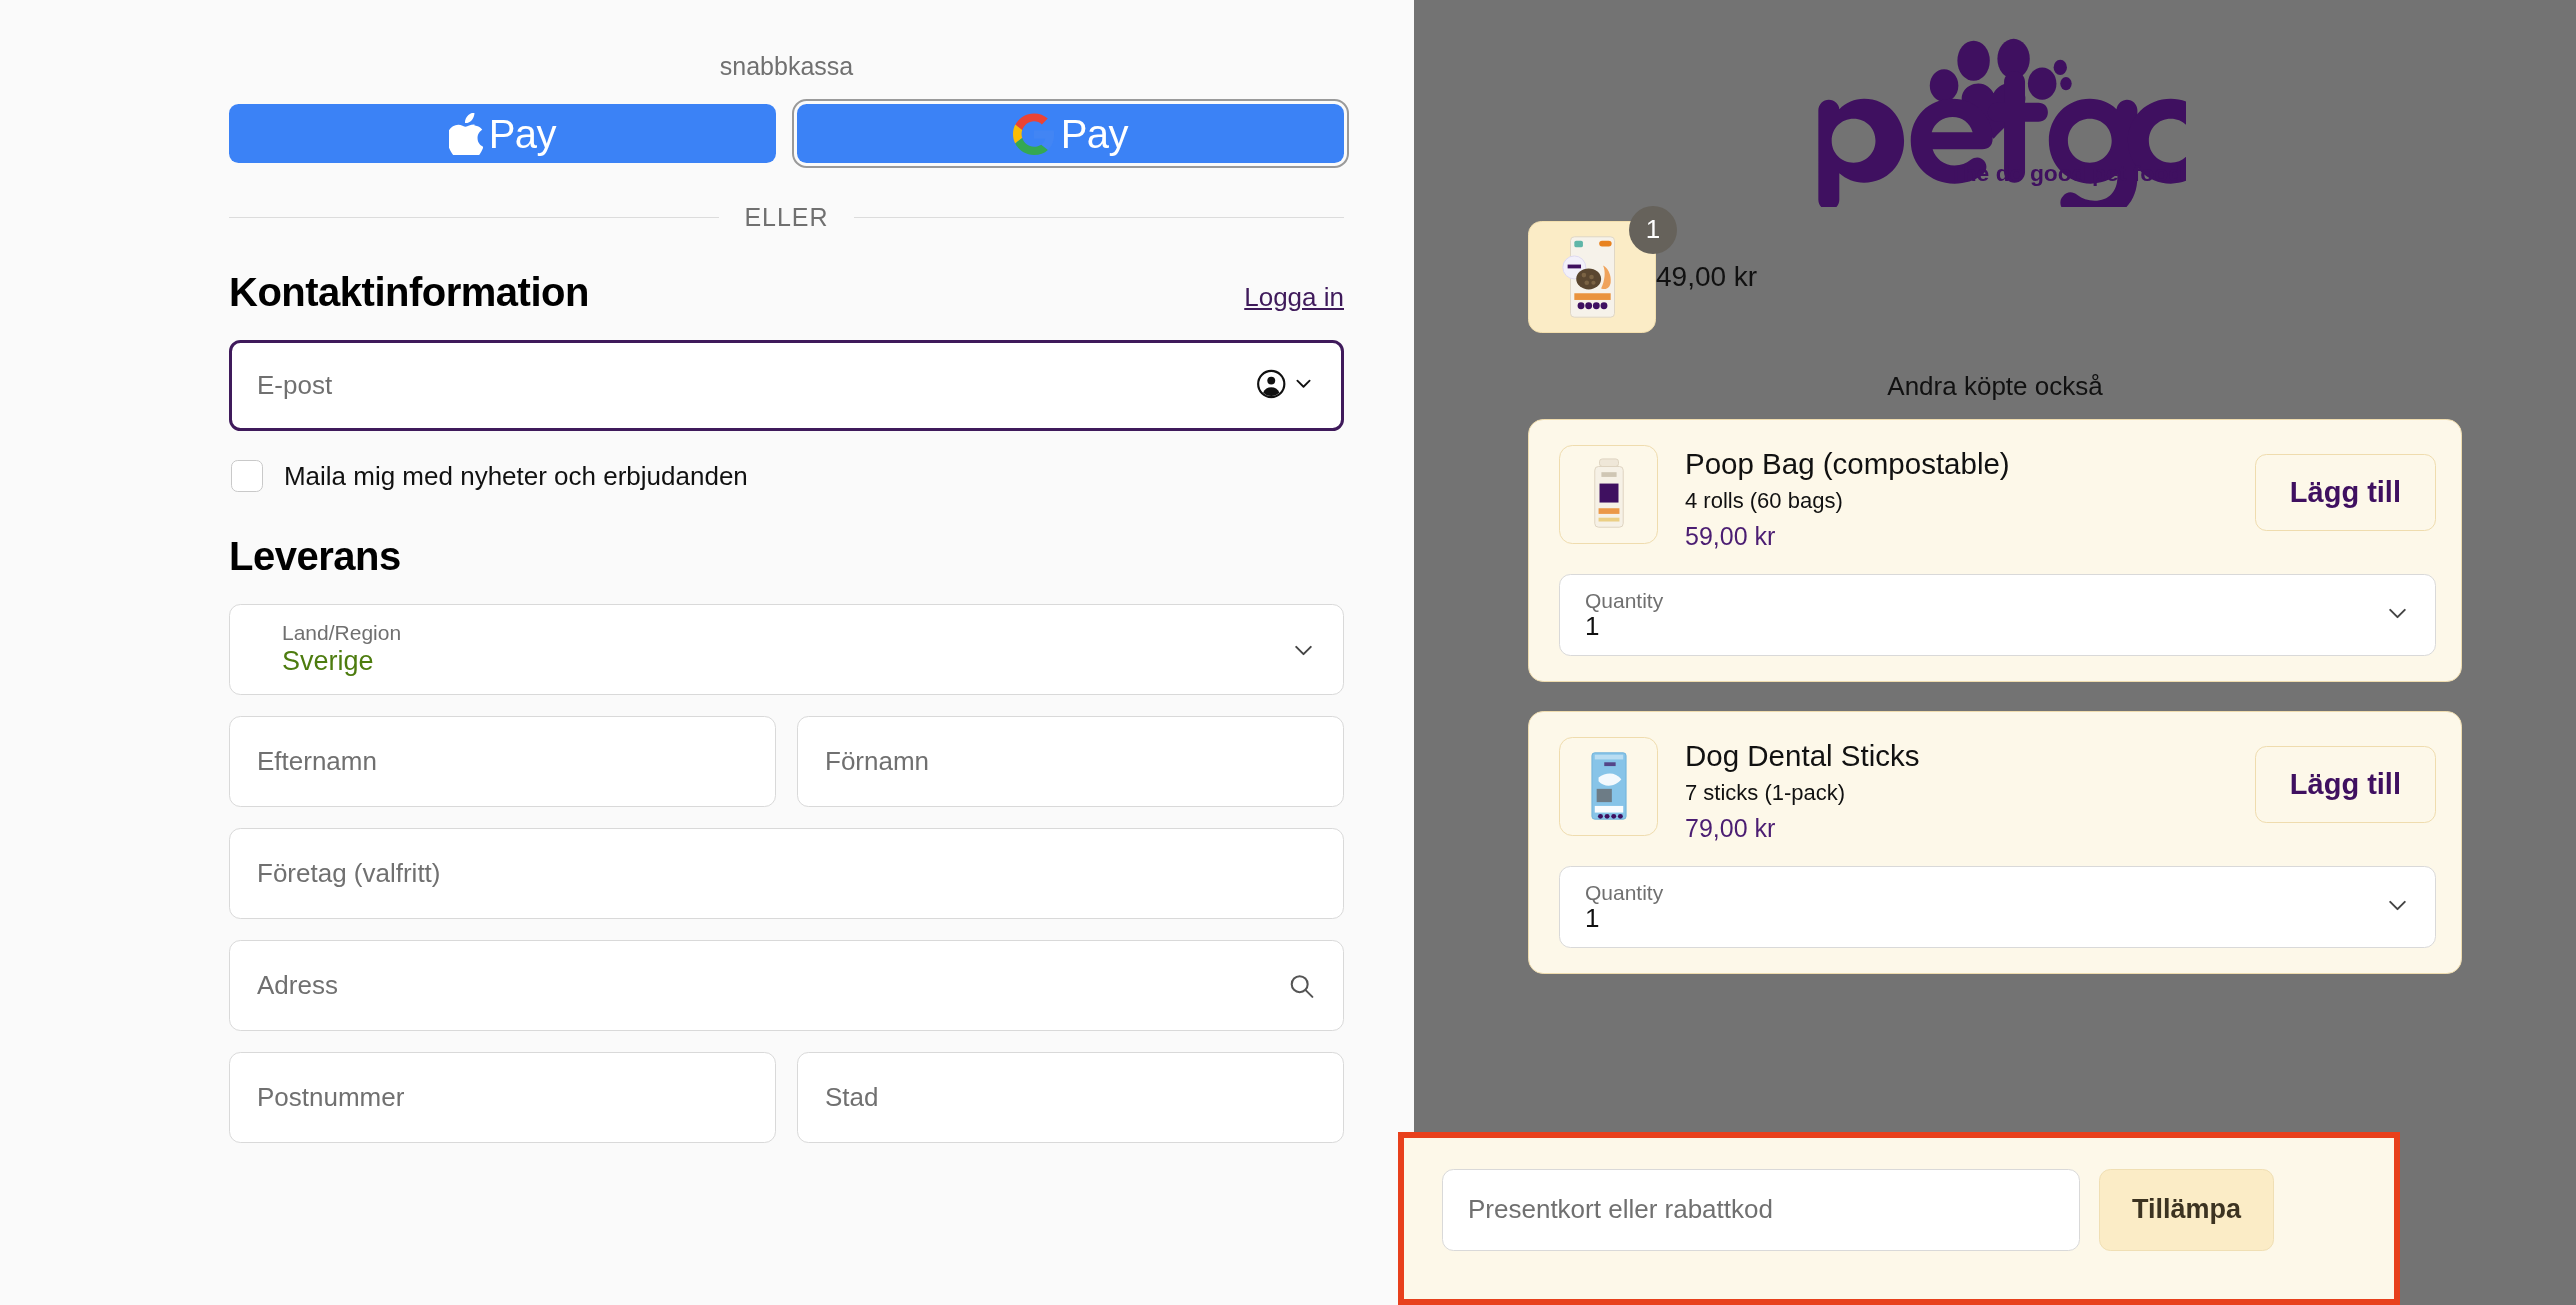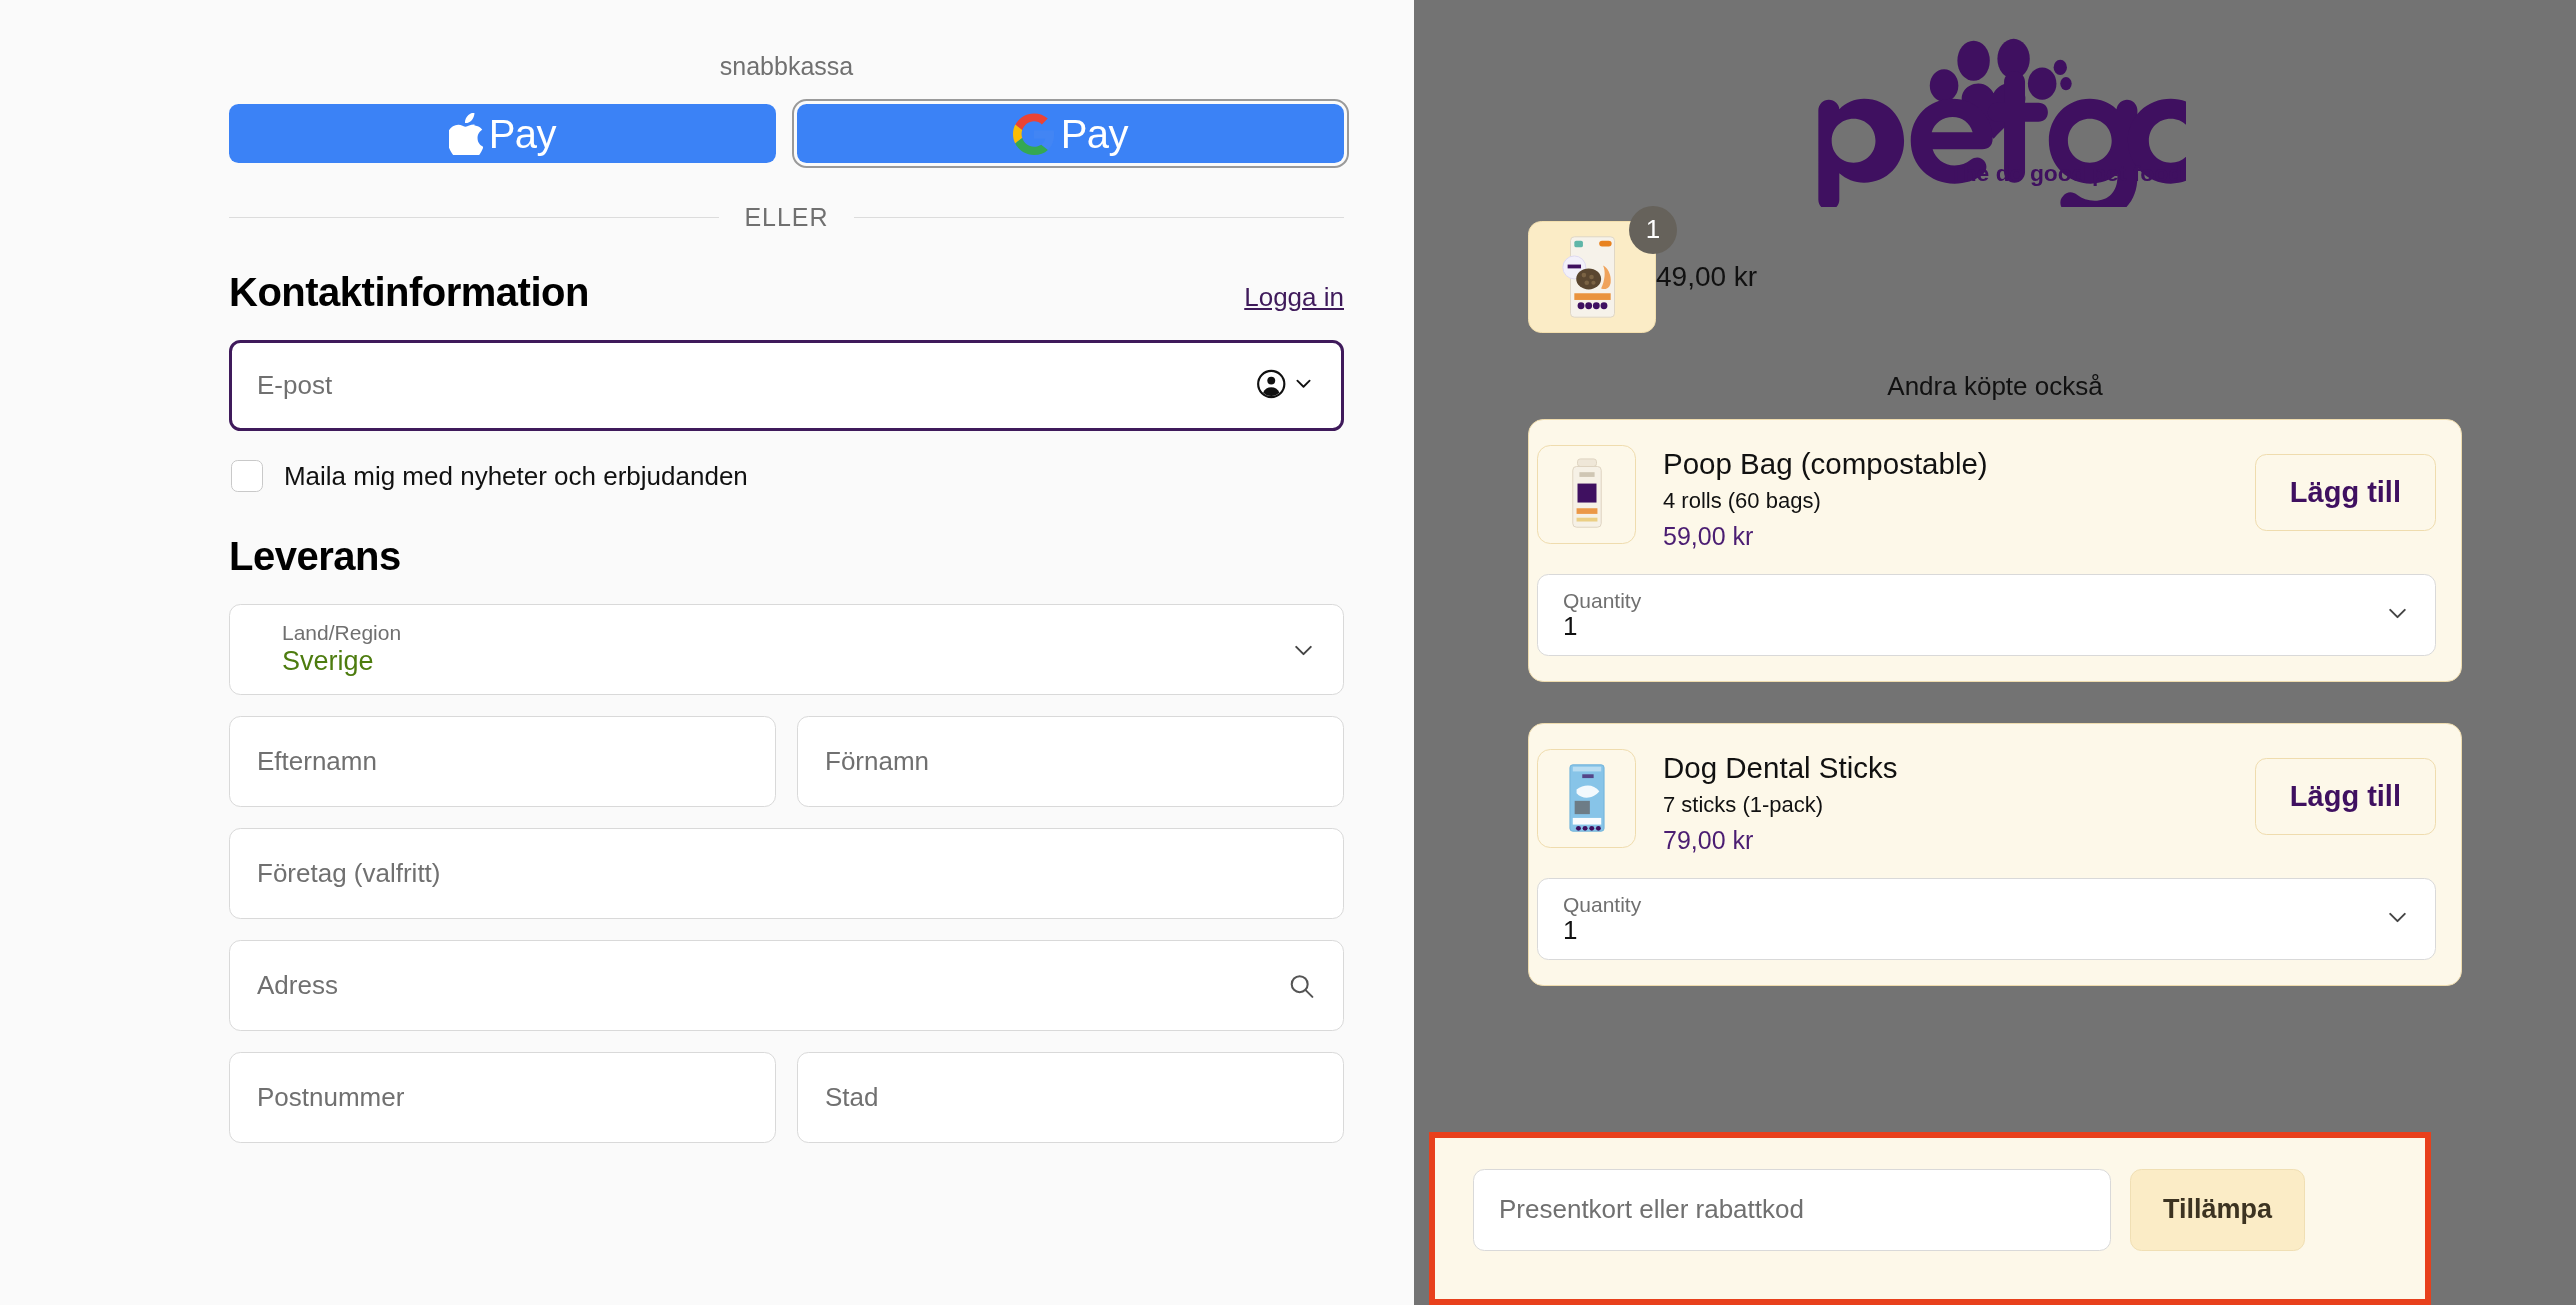--- a/index.html
+++ b/index.html
@@ -128,22 +128,22 @@
   }
   .cart-name { flex: 1; font-size: 29px; color: #111; padding-left: 40px; }
   .cart-price { font-size: 28px; color: #111; white-space: nowrap; }
 
   .others-head { text-align: center; font-size: 26px; color: #111; margin: 38px 0 17px 0; }
 
   .upsell {
     border: 1.9px solid #efdcae;
     border-radius: 15.2px;
     background: #fdf8e9;
-    padding: 25px 25px 25px 8px;
-    margin-bottom: 41px;
+    padding: 25px 25px 25px 30px;
+    margin-bottom: 29px;
   }
   .upsell-top { display: flex; align-items: flex-start; gap: 27px; }
   .u-thumb {
     width: 99px; height: 99px; flex: none;
     border: 1.9px solid #efdcae; border-radius: 13.3px;
     background: #fdf8e9;
     display: flex; align-items: center; justify-content: center;
     overflow: hidden;
   }
   .u-info { flex: 1; padding-top: 1.9px; }
@@ -172,21 +172,21 @@
     display: flex; flex-direction: column; justify-content: center; gap: 1.9px;
     cursor: pointer;
   }
   .qty-select .mini { font-size: 21px; color: #707070; line-height: 1; }
   .qty-select .val { font-size: 26px; color: #111; line-height: 1; }
   .qty-select .chev { position: absolute; right: 25px; top: 50%; transform: translateY(-50%); }
 
   
   .discount-outer {
     position: absolute;
-    left: 1429px; top: 1132px;
+    left: 1398px; top: 1132px;
     width: 1002px; height: 173px;
     border: 6.7px solid #e8401c;
     background: #fdf8e9;
     z-index: 5;
   }
   .discount-inner {
     position: absolute; left: 38px; top: 30.5px;
     display: flex; align-items: center; gap: 19px;
   }
   .disc-field {

